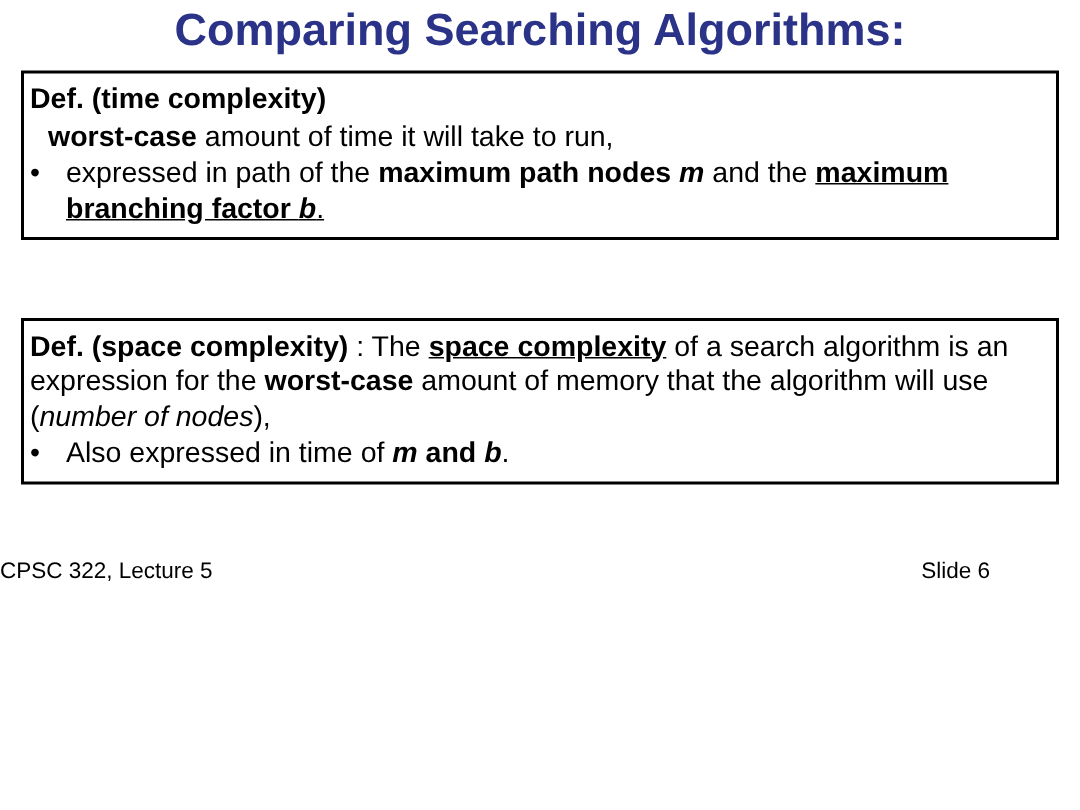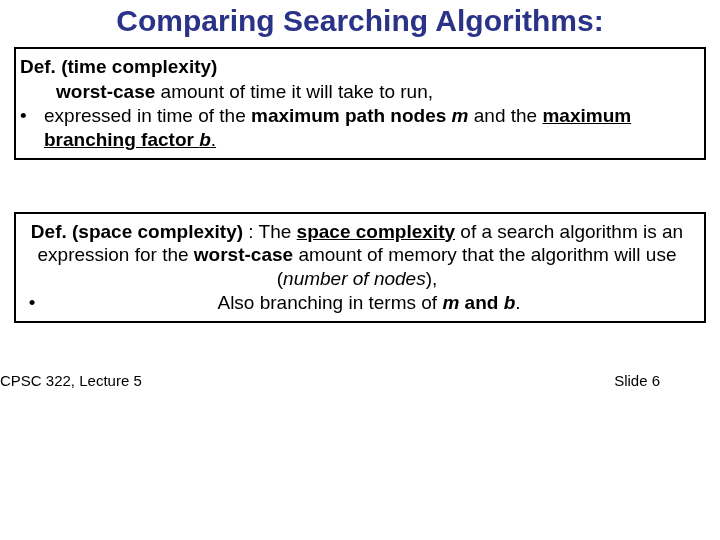--- a/index.html
+++ b/index.html
@@ -28,37 +28,36 @@
   }
   .box {
     border: 2px solid #000;
     margin: 8px 14px 0 14px;
     padding: 6px 10px 6px 4px;
     font-size: 19px;
     line-height: 1.25;
   }
   .box2 {
     margin-top: 52px;
-    text-align: center;
   }
   .def-line {
     margin-bottom: 2px;
   }
   .bullet-row {
     display: flex;
   }
   .bullet {
     width: 24px;
     flex: 0 0 24px;
   }
   .bullet-body {
     flex: 1;
   }
   .indent {
-    margin-left: 36px;
+    margin-left: 12px;
   }
   .b { font-weight: bold; }
   .u { text-decoration: underline; }
   .bi { font-weight: bold; font-style: italic; }
   .i { font-style: italic; }
   .footer {
     position: absolute;
     bottom: 24px;
     left: 0;
     width: 100%;
@@ -87,33 +86,33 @@
   <div class="box">
     <div class="def-line">
       <span class="b">Def. (time complexity)</span>
     </div>
     <div class="indent">
       <span class="b">worst-case</span><span> amount of time it will take to run,</span>
     </div>
     <div class="bullet-row">
       <div class="bullet">•</div>
       <div class="bullet-body">
-        <span>expressed in time of the </span><span class="b">maximum path nodes </span><span class="bi">m</span><span> and the </span><span class="b u">maximum branching factor </span><span class="bi u">b</span><span class="u">.</span>
+        <span>expressed in path of the </span><span class="b">maximum path nodes </span><span class="bi">m</span><span> and the </span><span class="b u">maximum branching factor </span><span class="bi u">b</span><span class="u">.</span>
       </div>
     </div>
   </div>
 
   <div class="box box2">
     <div>
       <span class="b">Def. (space complexity)</span><span> : The </span><span class="b u">space complexity</span><span> of a search algorithm is an expression for the </span><span class="b">worst-case</span><span> amount of memory that the algorithm will use (</span><span class="i">number of nodes</span><span>),</span>
     </div>
     <div class="bullet-row">
       <div class="bullet">•</div>
       <div class="bullet-body">
-        <span>Also branching in terms of </span><span class="bi">m</span><span class="b"> and </span><span class="bi">b</span><span>.</span>
+        <span>Also expressed in time of </span><span class="bi">m</span><span class="b"> and </span><span class="bi">b</span><span>.</span>
       </div>
     </div>
   </div>
 
   <div class="footer">
     <div class="footer-center">CPSC 322, Lecture 5</div>
     <div class="footer-right">Slide 6</div>
   </div>
 
 </div>

